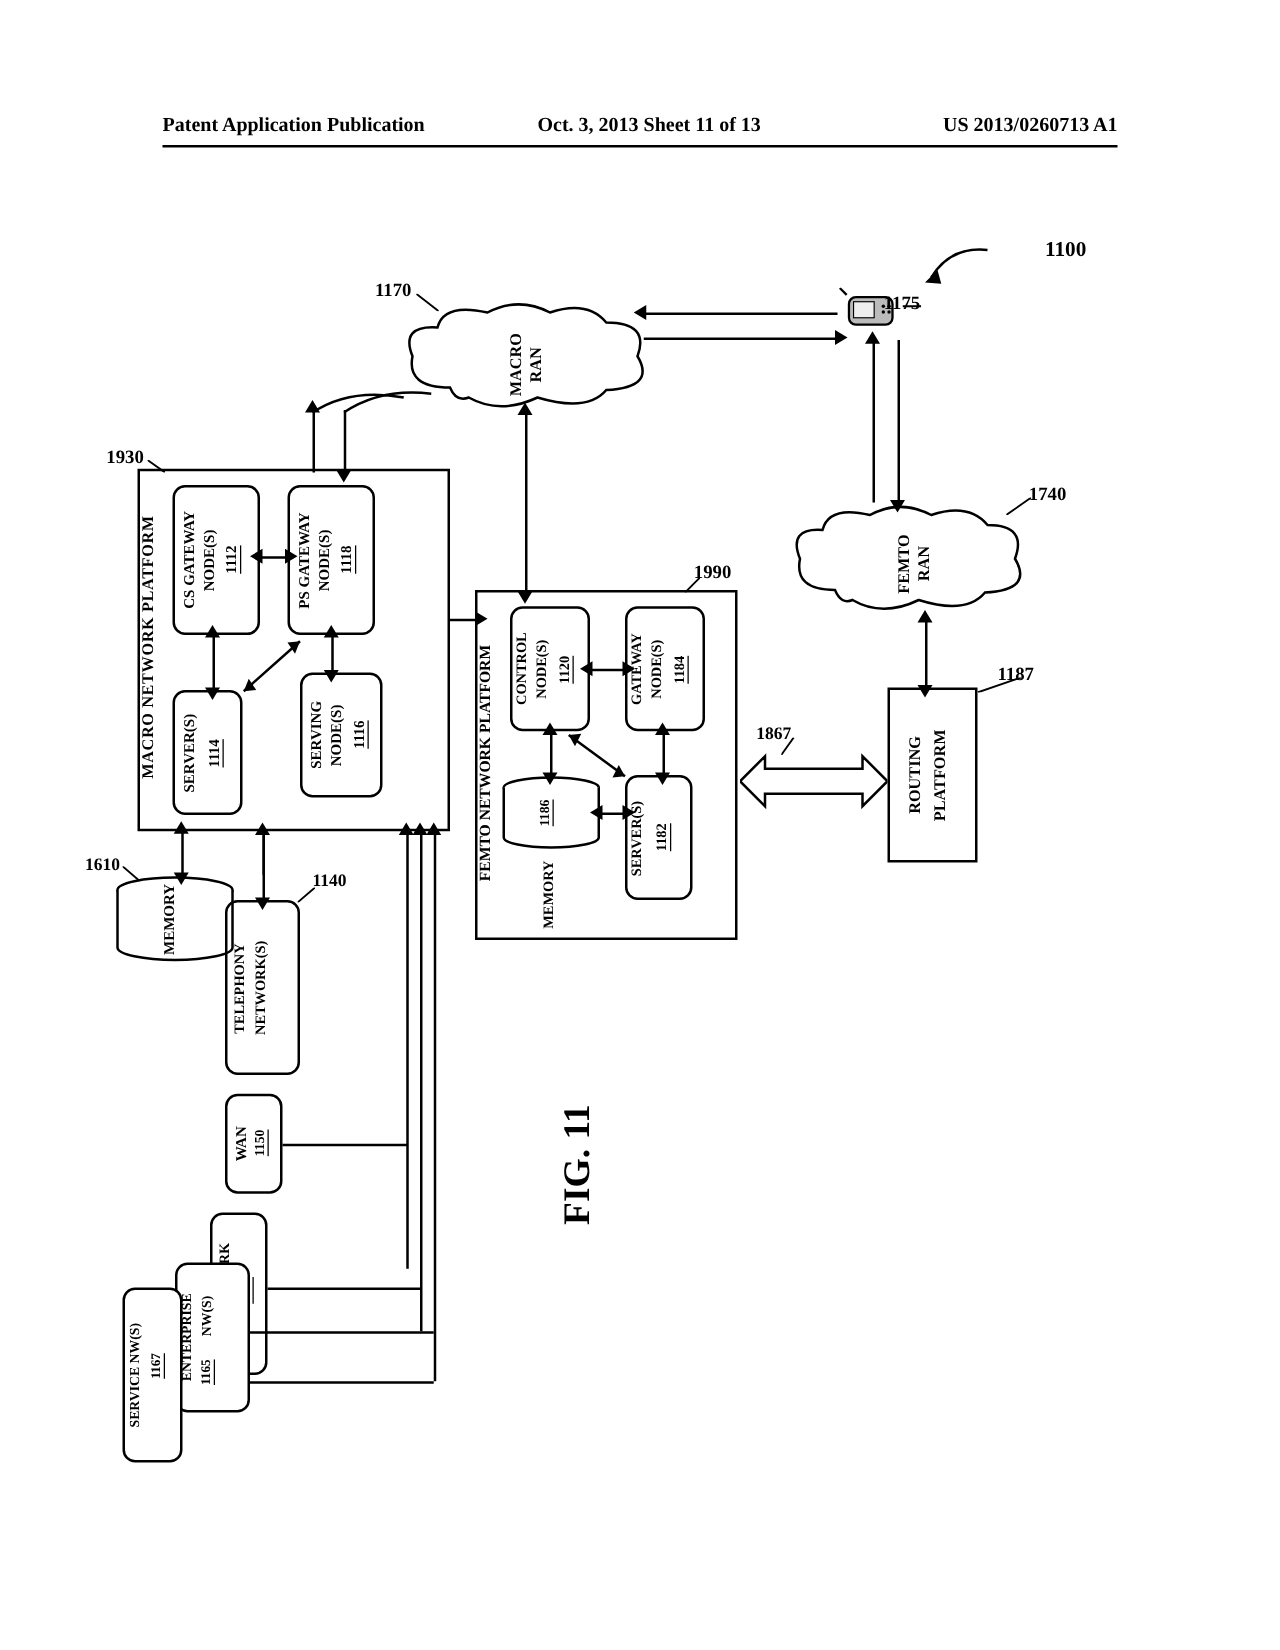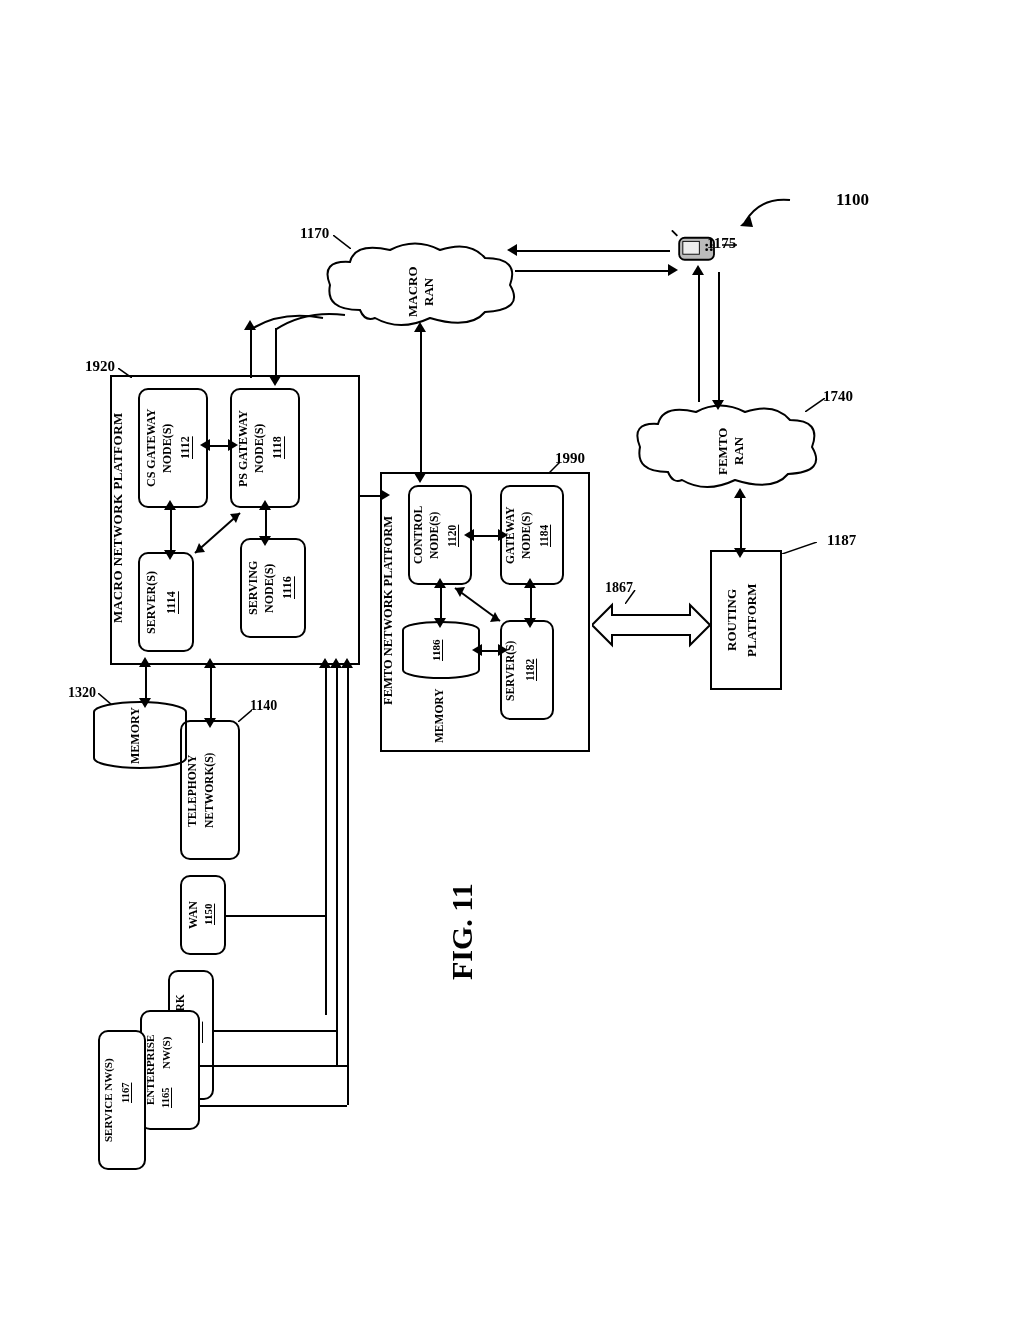--- a/index.html
+++ b/index.html
@@ -46,20 +46,25 @@
 
   
   .phone { position:absolute; }
   .phone svg{ width:100%; height:100%; }
 
 </style>
 </head>
 <body>
 
 <div class="page">
+  <div class="header">
+    <span class="hdr-left">Patent Application Publication</span>
+    <span class="hdr-mid">Oct. 3, 2013  Sheet 11 of 13</span>
+    <span class="hdr-right">US 2013/0260713 A1</span>
+  </div>
 
   <div class="figure">
 
     <div class="label" style="left:742px; top:30px; font-size:17px;margin-left:44px;">1100</div>
     <svg style="position:absolute; left:690px; top:32px; width:55px; height:40px;">
       <path d="M50 8 Q20 5 5 30" stroke="#000" stroke-width="2" fill="none"></path>
       <polygon points="0,34 10,24 13,35" fill="#000"></polygon>
     </svg>
 
     <div class="phone" style="left:620px; top:70px; width:55px; height:42px;">
@@ -105,21 +110,21 @@
     <div class="arrow ah" style="left:465px; top:110px; width:155px;"></div>
     <div class="tri tri-r" style="left:618px; top:104px;"></div>
 
     <div class="arrow av" style="left:648px; top:112px; height:130px;"></div>
     <div class="tri tri-u" style="left:642px; top:105px;"></div>
     <div class="arrow av" style="left:668px; top:112px; height:130px;"></div>
     <div class="tri tri-d" style="left:662px; top:240px;"></div>
 
     <div class="plainbox" style="left:60px; top:215px; width:250px; height:290px;"></div>
     <div class="label vlabel" style="left:60px; top:218px; height:280px; font-size:13px; letter-spacing:0.5px;">MACRO NETWORK PLATFORM</div>
-    <div class="label" style="left:35px; top:198px;">1920</div>
+    <div class="label" style="left:35px; top:198px;">1930</div>
     <svg style="position:absolute;left:68px;top:208px;width:14px;height:10px;">
         <line x1="0" y1="0" x2="14" y2="10" stroke="#000" stroke-width="1.5"></line>
       </svg>
 
     <div class="box" style="left:88px; top:228px; width:70px; height:120px;"></div>
     <div class="label vlabel" style="left:94px; top:233px; height:110px; font-size:12px;">CS GATEWAY</div>
     <div class="label vlabel" style="left:110px; top:233px; height:110px; font-size:12px;">NODE(S)</div>
     <div class="label vlabel num" style="left:128px; top:258px; height:60px; font-size:12px;">1112</div>
 
     <div class="box" style="left:180px; top:228px; width:70px; height:120px;"></div>
@@ -165,21 +170,21 @@
       <path d="M5 20 Q35 0 78 8" stroke="#000" fill="none" stroke-width="2"></path>
     </svg>
 
     <div class="cyl" style="left:40px; top:540px; width:100px; height:70px;">
       <svg viewBox="0 0 100 70">
         <ellipse cx="50" cy="12" rx="46" ry="10" fill="#fff" stroke="#000" stroke-width="2"></ellipse>
         <path d="M4 12 L4 58 A46 10 0 0 0 96 58 L96 12" fill="#fff" stroke="#000" stroke-width="2"></path>
       </svg>
     </div>
     <div class="label vlabel" style="left:78px; top:545px; height:62px; font-size:12px;">MEMORY</div>
-    <div class="label" style="left:18px; top:525px; font-size:14px;">1320</div>
+    <div class="label" style="left:18px; top:525px; font-size:14px;">1610</div>
     <svg style="position:absolute;left:48px;top:533px;width:14px;height:12px;">
         <line x1="0" y1="0" x2="14" y2="12" stroke="#000" stroke-width="1.5"></line>
       </svg>
     <div class="arrow av" style="left:95px; top:505px; height:35px;"></div>
     <div class="tri tri-u" style="left:89px; top:497px;"></div>
     <div class="tri tri-d" style="left:89px; top:538px;"></div>
 
     <div class="plainbox" style="left:330px; top:312px; width:210px; height:280px;"></div>
     <div class="label vlabel" style="left:331px; top:315px; height:270px; font-size:12.5px;">FEMTO NETWORK PLATFORM</div>
     <div class="label" style="left:505px; top:290px;">1990</div>
@@ -231,21 +236,21 @@
 
     <div class="arrow ah" style="left:310px; top:335px; width:22px;"></div>
     <div class="tri tri-r" style="left:330px; top:329px;"></div>
     <div class="arrow av" style="left:370px; top:170px; height:145px;"></div>
     <div class="tri tri-u" style="left:364px; top:162px;"></div>
     <div class="tri tri-d" style="left:364px; top:313px;"></div>
 
     <div class="plainbox" style="left:660px; top:390px; width:72px; height:140px;"></div>
     <div class="label vlabel" style="left:674px; top:398px; height:124px; font-size:13px;">ROUTING</div>
     <div class="label vlabel" style="left:694px; top:398px; height:124px; font-size:13px;">PLATFORM</div>
-    <div class="label" style="left:777px; top:372px;">1187</div>
+    <div class="label" style="left:748px; top:372px;">1187</div>
     <svg style="position:absolute;left:732px;top:382px;width:35px;height:12px;">
         <line x1="35" y1="0" x2="0" y2="12" stroke="#000" stroke-width="1.5"></line>
       </svg>
 
     <div class="arrow av" style="left:690px; top:335px; height:55px;"></div>
     <div class="tri tri-u" style="left:684px; top:328px;"></div>
     <div class="tri tri-d" style="left:684px; top:388px;"></div>
 
     <div class="dbl" style="left:542px; top:440px; width:118px; height:50px;">
       <svg viewBox="0 0 118 50">

